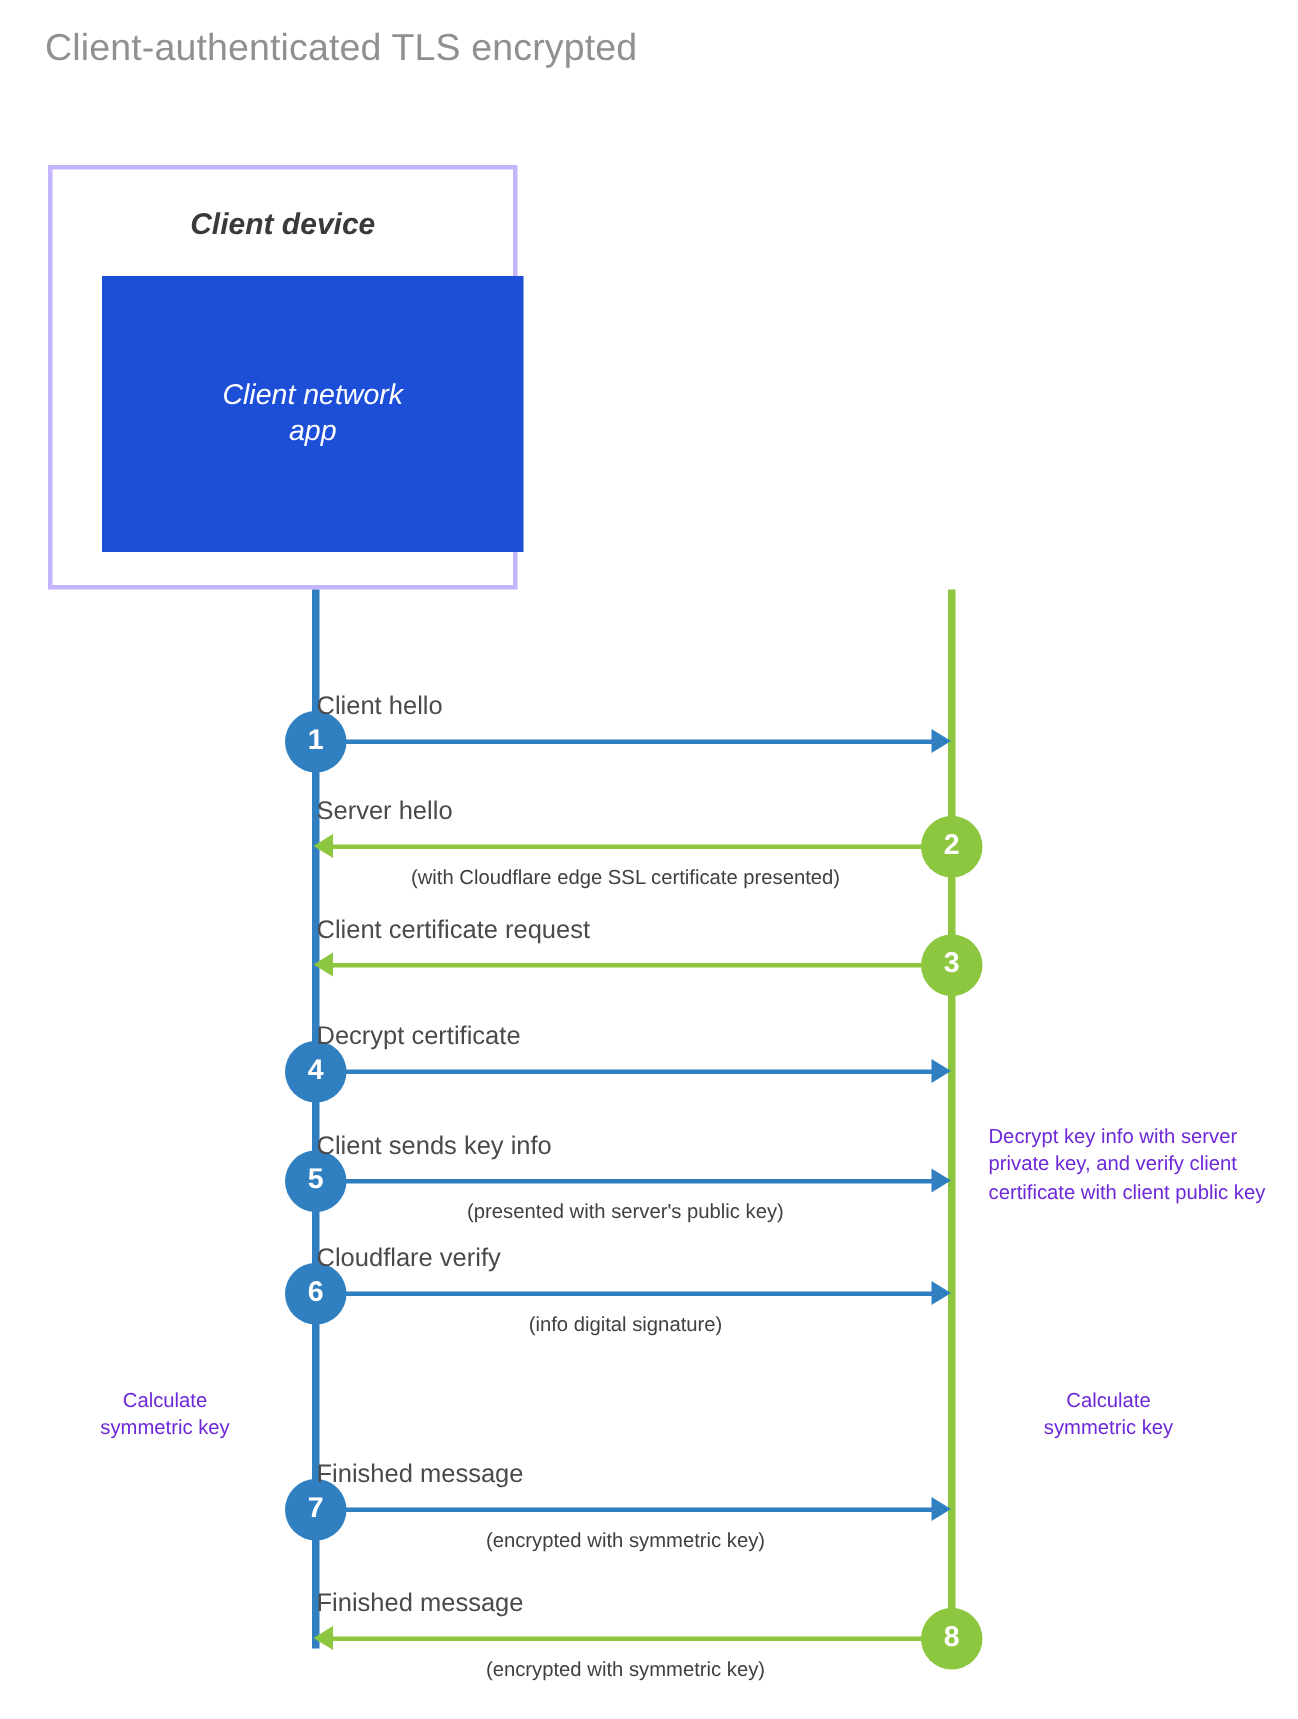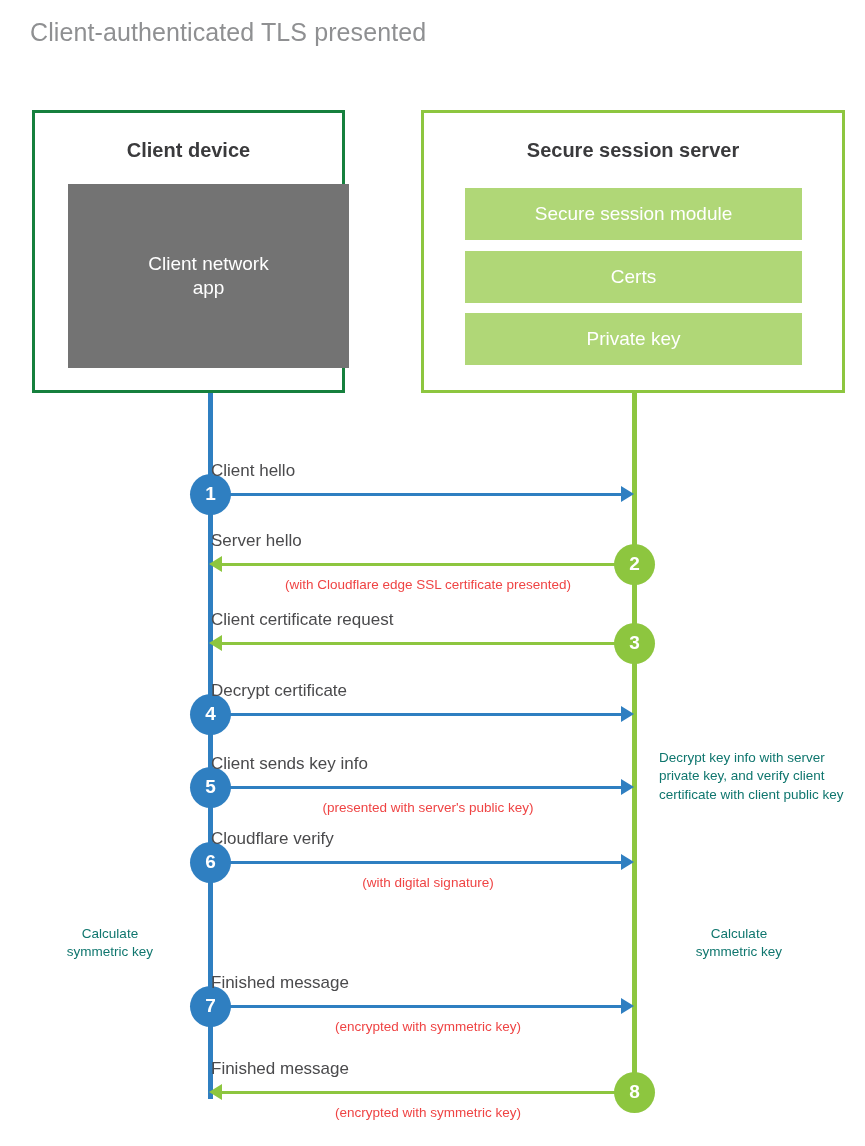--- a/index.html
+++ b/index.html
@@ -13,32 +13,32 @@
 
   
   .page-title {
     position: absolute; left: 30px; top: 18px;
     font-size: 25px; font-weight: 400; color: #8f9092;
     letter-spacing: 0.1px; white-space: nowrap;
   }
 
   
   .entity-box { position: absolute; background: #ffffff; }
-  .entity-box.client { left: 32px; top: 110px; width: 313px; height: 283px; border: 3px solid #15803d; }
+  .entity-box.client { left: 32px; top: 110px; width: 313px; height: 283px; border: 3px solid #c4b5fd; font-style: italic; }
   .entity-box.server { left: 421px; top: 110px; width: 424px; height: 283px; border: 3px solid #8dc63f; }
   .entity-title {
     position: absolute; left: 0; right: 0; top: 26px;
     text-align: center; font-size: 20px; font-weight: 700; color: #3a3a3c;
   }
 
   .inner-block {
     position: absolute; display: flex; align-items: center; justify-content: center;
     text-align: center; color: #ffffff; font-size: 19px; font-weight: 400; line-height: 1.25;
   }
-  .inner-block.client-app { left: 33px; top: 71px; width: 281px; height: 184px; background: #737373; }
+  .inner-block.client-app { left: 33px; top: 71px; width: 281px; height: 184px; background: #1d4ed8; }
   .inner-block.srv {
     left: 41px; width: 337px; height: 52px; background: #b0d777;
   }
   .inner-block.srv-1 { top: 75px; }
   .inner-block.srv-2 { top: 138px; }
   .inner-block.srv-3 { top: 200px; }
 
   
   .lifeline { position: absolute; width: 5px; }
   .lifeline.client { left: 208px; top: 393px; height: 706px; background: #2f7fc1; }
@@ -72,51 +72,45 @@
     color: #ffffff; font-size: 19px; font-weight: 700; top: -20.5px;
   }
   .step-circle.blue { left: 190px; background: #2f7fc1; }
   .step-circle.green { left: 614px; background: #8dc63f; }
 
   .msg-label {
     position: absolute; left: 211px; width: 424px; 
     font-size: 17px; color: #4a4a4c; white-space: nowrap; top: -33px;
   }
   .msg-sublabel {
-    position: absolute; left: 216px; width: 424px; text-align: center;
-    font-size: 13.5px; color: #ef4444; white-space: nowrap; top: 13px;
+    position: absolute; left: 205px; width: 424px; text-align: center;
+    font-size: 13.5px; color: #404040; white-space: nowrap; top: 13px;
   }
 
   
   .side-note {
-    position: absolute; font-size: 13.5px; color: #0f766e; line-height: 1.37;
+    position: absolute; font-size: 13.5px; color: #6d28d9; line-height: 1.37;
   }
   .side-note.right-of-server { left: 659px; width: 190px; text-align: left; }
   .side-note.left-calc  { left: 30px; width: 160px; text-align: center; }
   .side-note.right-calc { left: 659px; width: 160px; text-align: center; }
 </style>
 </head>
 <body>
 
 <div id="stage">
 
-  <div class="page-title">Client-authenticated TLS presented</div>
+  <div class="page-title">Client-authenticated TLS encrypted</div>
 
   <div class="entity-box client">
     <div class="entity-title">Client device</div>
     <div class="inner-block client-app" style="white-space: pre-line;">Client network
 app</div>
   </div>
 
-  <div class="entity-box server">
-    <div class="entity-title">Secure session server</div>
-    <div class="inner-block srv srv-1">Secure session module</div>
-    <div class="inner-block srv srv-2">Certs</div>
-    <div class="inner-block srv srv-3">Private key</div>
-  </div>
 
   <div class="lifeline client"></div>
   <div class="lifeline server"></div>
 
   <div class="side-note right-of-server" style="top:749px">Decrypt key info with server private key, and verify client certificate with client public key</div>
   <div class="side-note left-calc" style="top: 925px; white-space: pre-line;">Calculate
 symmetric key</div>
   <div class="side-note right-calc" style="top: 925px; white-space: pre-line;">Calculate
 symmetric key</div>
 
@@ -151,21 +145,21 @@
         <div class="arrowhead right"></div>
         <div class="step-circle blue">5</div>
         <div class="msg-label">Client sends key info</div>
         <div class="msg-sublabel">(presented with server's public key)</div>
       </div>
       <div class="msg to-server" style="top: 862px;">
         <div class="line"></div>
         <div class="arrowhead right"></div>
         <div class="step-circle blue">6</div>
         <div class="msg-label">Cloudflare verify</div>
-        <div class="msg-sublabel">(with digital signature)</div>
+        <div class="msg-sublabel">(info digital signature)</div>
       </div>
       <div class="msg to-server" style="top: 1006px;">
         <div class="line"></div>
         <div class="arrowhead right"></div>
         <div class="step-circle blue">7</div>
         <div class="msg-label">Finished message</div>
         <div class="msg-sublabel">(encrypted with symmetric key)</div>
       </div>
       <div class="msg to-client" style="top: 1092px;">
         <div class="line"></div>

